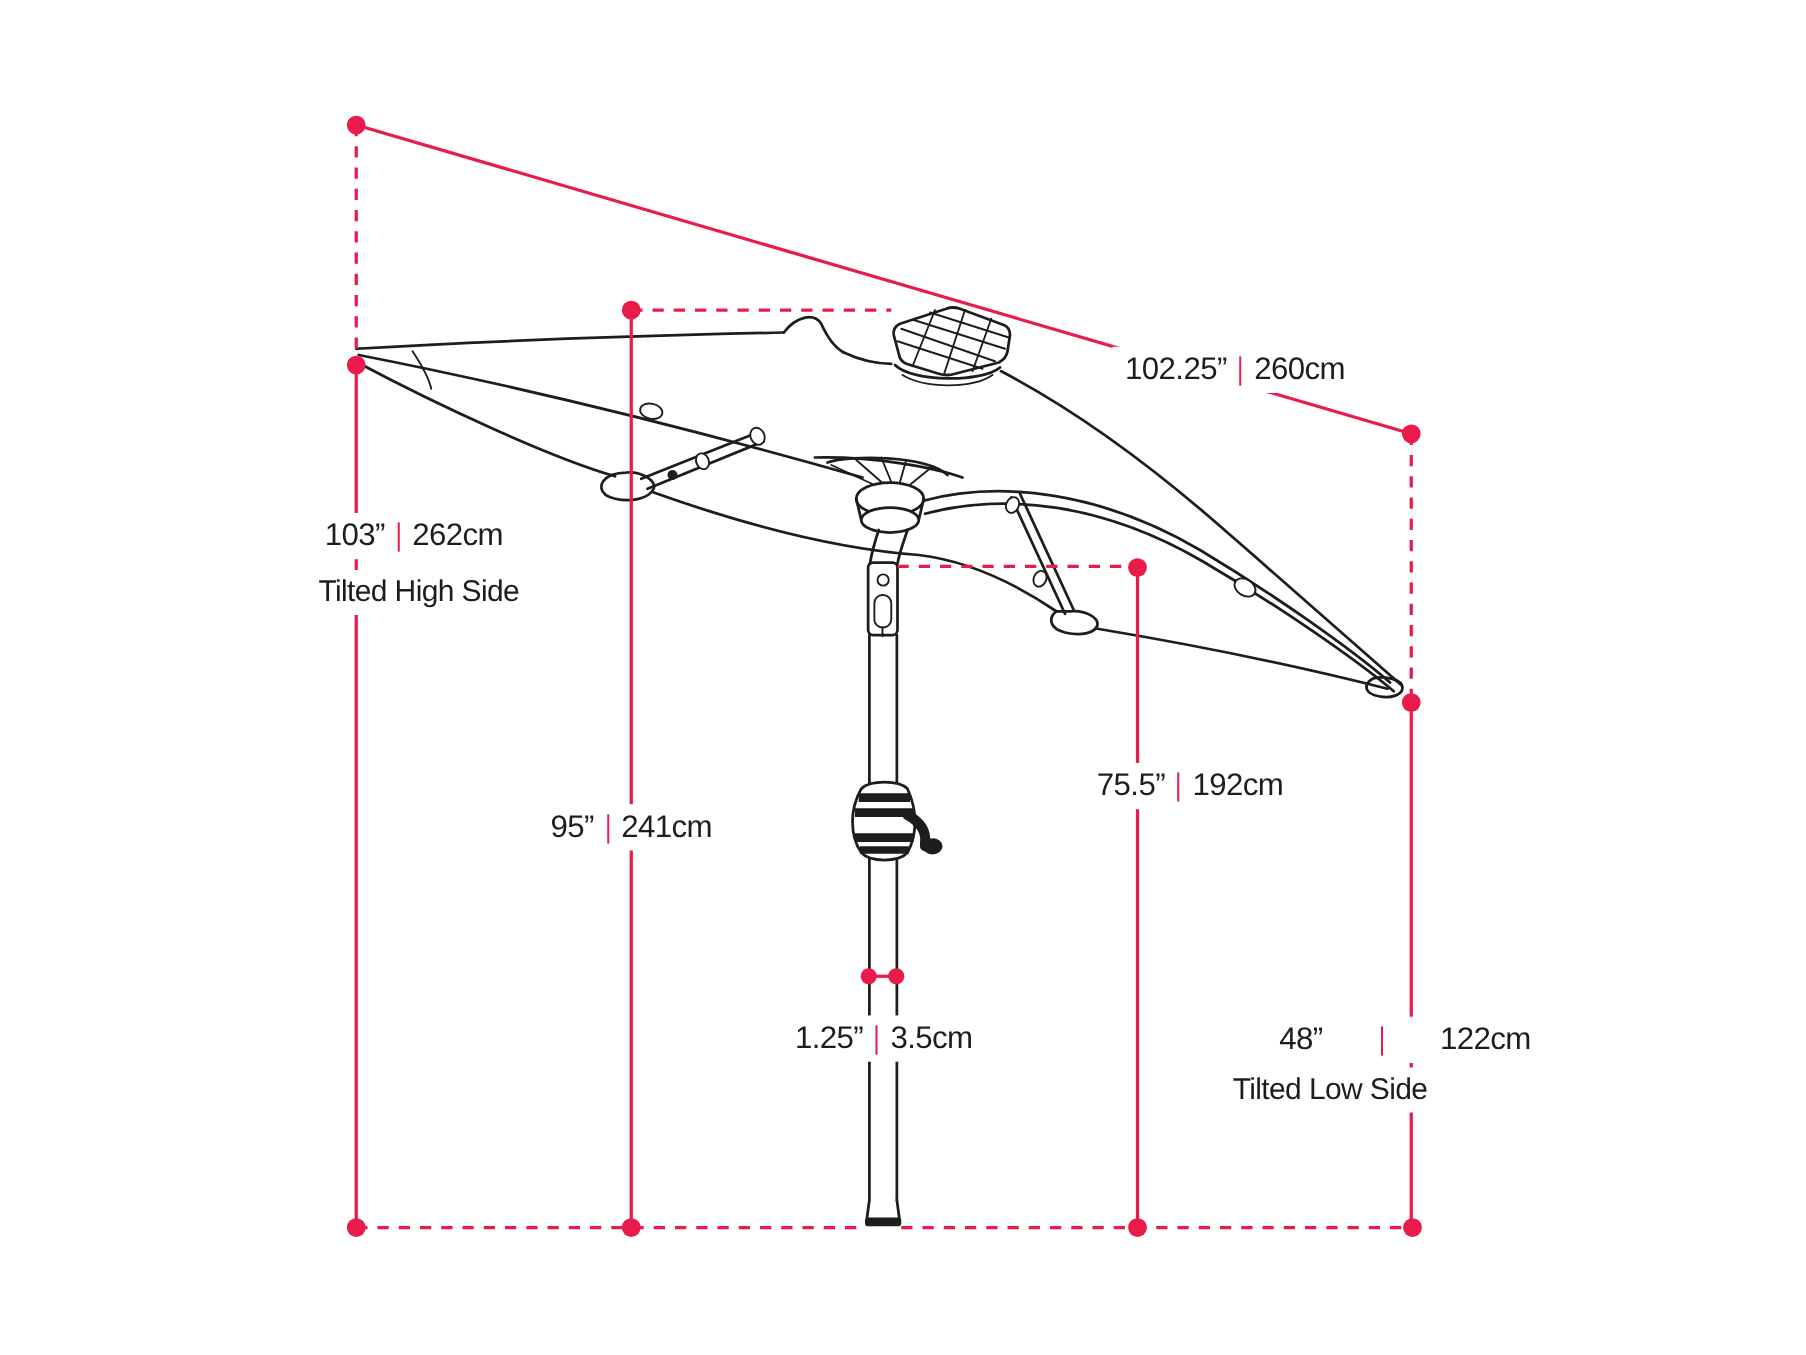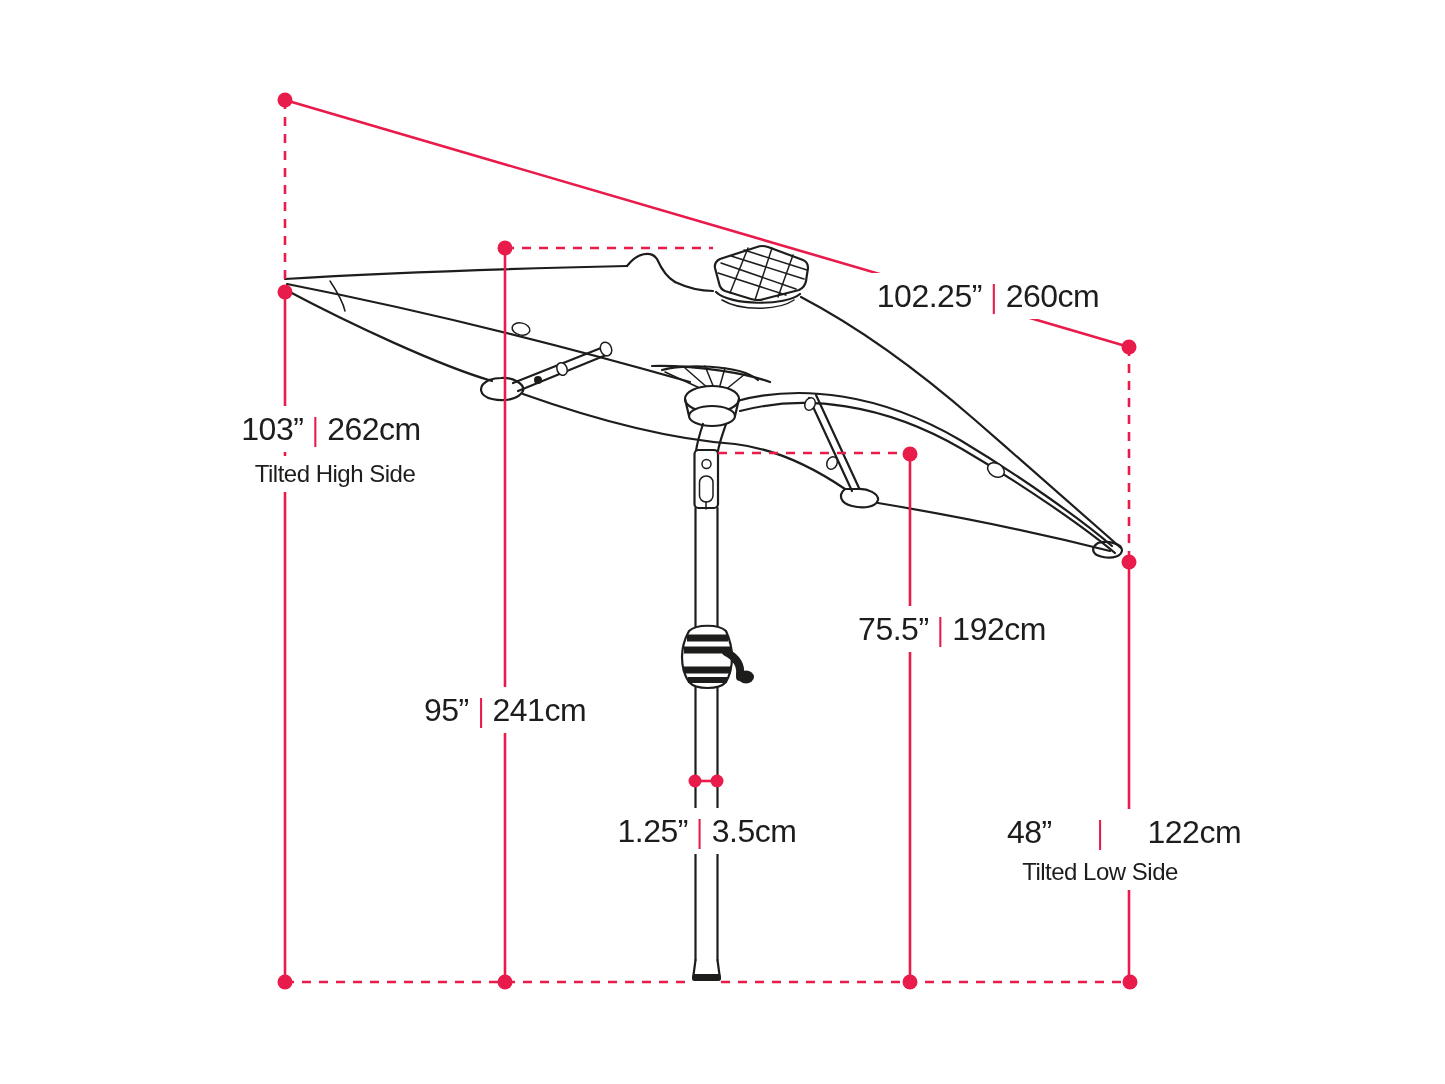--- a/index.html
+++ b/index.html
@@ -14,21 +14,21 @@
   .art-thin { stroke:var(--ink); fill:none; stroke-width:1.5; stroke-linecap:round; }
   .art-fill { fill:var(--ink); stroke:none; }
   .whitefill { fill:#ffffff; }
   .accent-stroke { stroke:var(--accent); fill:none; stroke-width:2.6; }
   .accent-dash { stroke:var(--accent); fill:none; stroke-width:2.6; stroke-dasharray:9 8; }
   .accent-dot { fill:var(--accent); stroke:none; }
   .dim-label {
     position:absolute; transform:translate(-50%,-50%);
     background:var(--bg); padding:3px 10px; white-space:nowrap;
     display:flex; align-items:center;
-    font-size:32px; letter-spacing:-0.5px; color:var(--ink); line-height:1.25;
+    font-size:25px; letter-spacing:-0.5px; color:var(--ink); line-height:1.25;
     z-index:3;
   }
   .dim-label .sep { color:var(--accent); margin:0 8px; font-weight:400; transform:scaleX(.8); }
   .caption { font-size:24px; }
 </style>
 </head>
 <body>
 
 <div class="stage">
 
@@ -166,21 +166,21 @@
     <span>260cm</span>
   </div>
 
   <div class="dim-label" style="left:331px; top:429px;align-items:center;">
     <span>103”</span>
     <span class="sep">|</span>
     <span>262cm</span>
   </div>
   <div class="dim-label caption" style="left:335px; top:474px;">Tilted High Side</div>
 
-  <div class="dim-label" style="left:505px; top:662px;margin-top:48px;">
+  <div class="dim-label" style="left:505px; top:662px;">
     <span>95”</span>
     <span class="sep">|</span>
     <span>241cm</span>
   </div>
 
   <div class="dim-label" style="left:952px; top:629px;text-align:center;">
     <span>75.5”</span>
     <span class="sep">|</span>
     <span>192cm</span>
   </div>
@@ -189,15 +189,15 @@
     <span>1.25”</span>
     <span class="sep">|</span>
     <span>3.5cm</span>
   </div>
 
   <div class="dim-label" style="left:1124px; top:832px;gap:36px;">
     <span>48”</span>
     <span class="sep">|</span>
     <span>122cm</span>
   </div>
-  <div class="dim-label caption" style="left:1100px; top:872px;">Tilted Low Side</div>
+  <div class="dim-label caption" style="left:1064px; top:872px;">Tilted Low Side</div>
 
 </div>
 
 </body></html>

